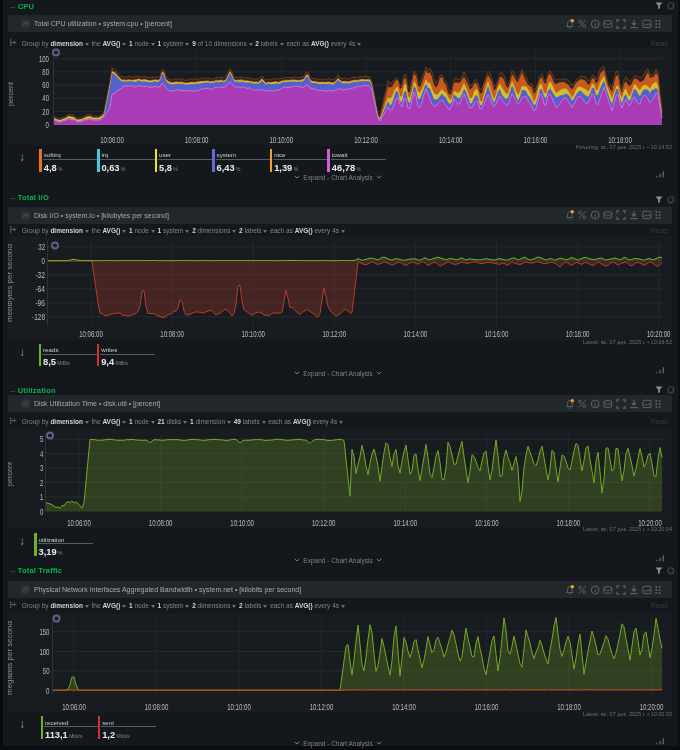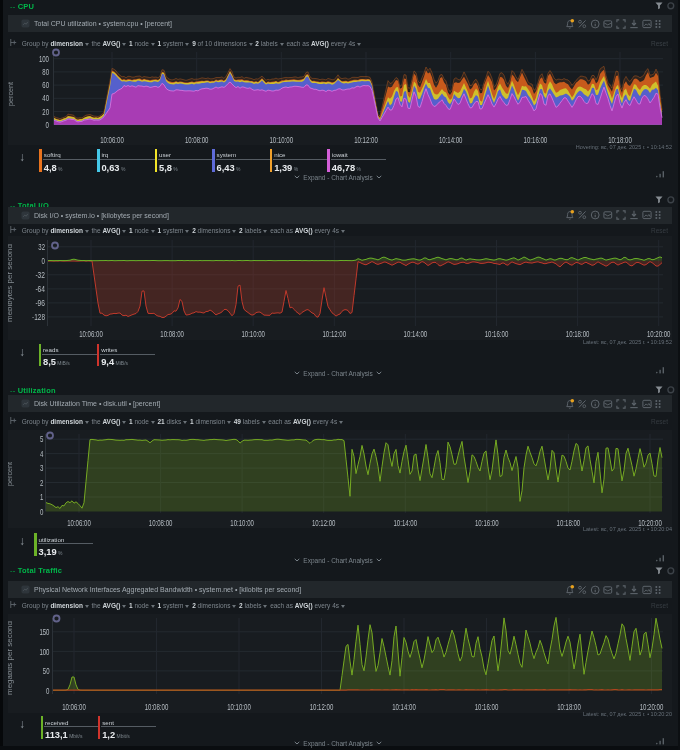--- a/index.html
+++ b/index.html
@@ -174,21 +174,21 @@
 <div class="abs exp" style="top:174px"><svg width="6" height="4" viewBox="0 0 8 5" style="margin:0 3px 1px 3px">
         <path d="M1 1 L4 3.8 L7 1" stroke="#7b848b" stroke-width="1.3" fill="none"></path>
       </svg>Expand - Chart Analysis<svg width="6" height="4" viewBox="0 0 8 5" style="margin:0 3px 1px 3px">
         <path d="M1 1 L4 3.8 L7 1" stroke="#7b848b" stroke-width="1.3" fill="none"></path>
       </svg></div>
 <svg class="abs" style="left:655px;top:170px" width="11" height="8" viewBox="0 0 11 8">
       <circle cx="1.8" cy="6.6" r="0.8" fill="#596066"></circle>
       <rect x="4.4" y="3.8" width="1.4" height="3.6" fill="#596066"></rect>
       <rect x="7.6" y="1.2" width="1.4" height="6.2" fill="#596066"></rect>
     </svg>
-<div class="abs hdr" style="top:201px"><span style="opacity:0.55">--</span> Total I/O</div>
+<div class="abs hdr" style="top:193px"><span style="opacity:0.55">--</span> Total I/O</div>
     <svg class="abs" style="left:655px;top:196.3px" width="21" height="8" viewBox="0 0 21 8">
       <path d="M0.5 0.5 H7.5 L4.9 3.4 V6.3 L3.1 7.2 V3.4 Z" fill="#878d93"></path>
       <circle cx="15.8" cy="3.8" r="2.9" fill="none" stroke="#3c4248" stroke-width="1.4"></circle>
     </svg>
 <div class="abs tbg" style="top:206.5px"></div>
     <svg class="abs" style="left:21px;top:210.5px" width="9" height="9" viewBox="0 0 10 10">
       <rect x="0.5" y="0.5" width="9" height="9" rx="2" fill="#2e353b"></rect>
       <path d="M2.5 6.5 L4.2 4.5 L5.8 5.8 L7.5 3.2" stroke="#4a5258" stroke-width="1" fill="none"></path>
     </svg>
     <div class="abs ttl" style="left:34px;top:211.5px">Disk I/O • system.io • [kilobytes per second]</div>

